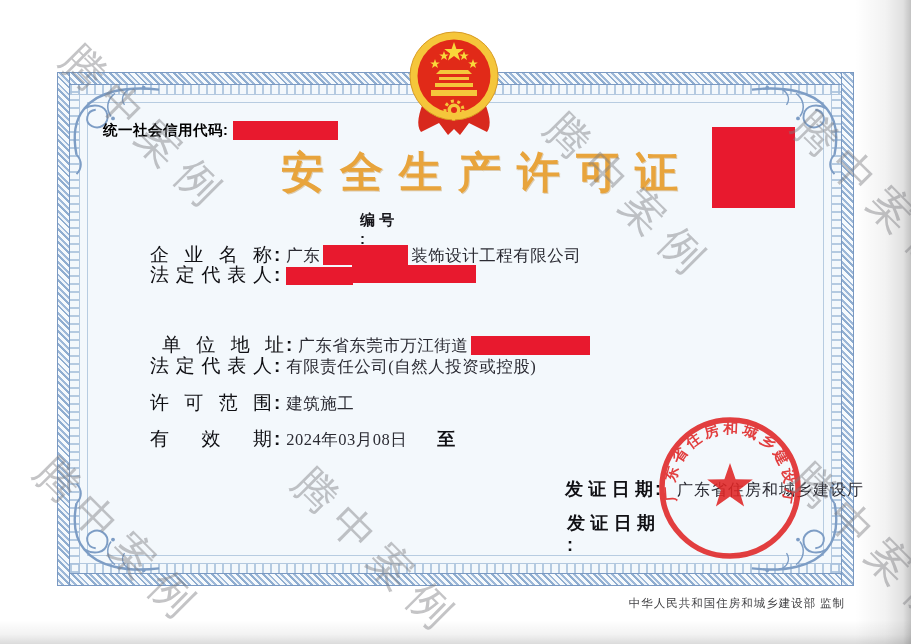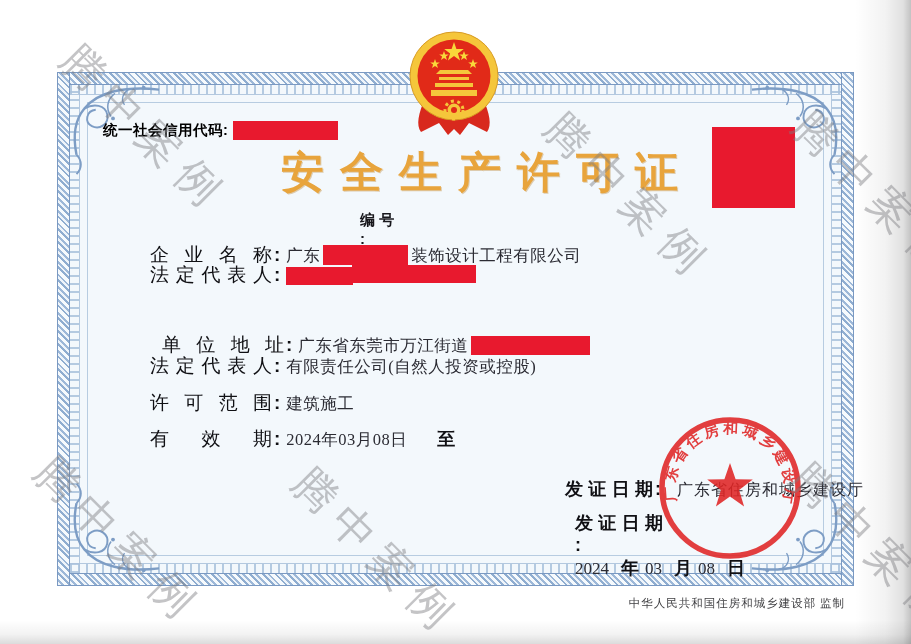--- a/index.html
+++ b/index.html
@@ -216,28 +216,20 @@
 
     <div class="row issue-row" style="top:477px;">
       <span class="ilabel">发证日期</span>
         <span class="fcolon">:</span>
       <span class="ival">广东省住房和城乡建设厅</span>
     </div>
 
     <div class="row issue-row" style="top:511px;flex-direction:column;">
       <span class="ilabel">发证日期</span>
         <span class="fcolon">:</span>
-      <span class="date-parts">
-        <span class="dnum">2024</span>
-        <span class="dunit">年</span>
-        <span class="dnum">03</span>
-        <span class="dunit">月</span>
-        <span class="dnum">08</span>
-        <span class="dunit">日</span>
-      </span>
     </div>
 
     <div class="footer">中华人民共和国住房和城乡建设部 监制</div>
   </div>
 
   <svg class="seal" width="150" height="150" viewBox="0 0 150 150">
     <circle cx="75" cy="75" r="68" fill="none" stroke="#e02525" stroke-width="5.5"></circle>
     <defs>
       <path id="sealArc" d="M 23.3,93.8 A 55,55 0 1 1 126.7,93.8" fill="none"></path>
     </defs>

